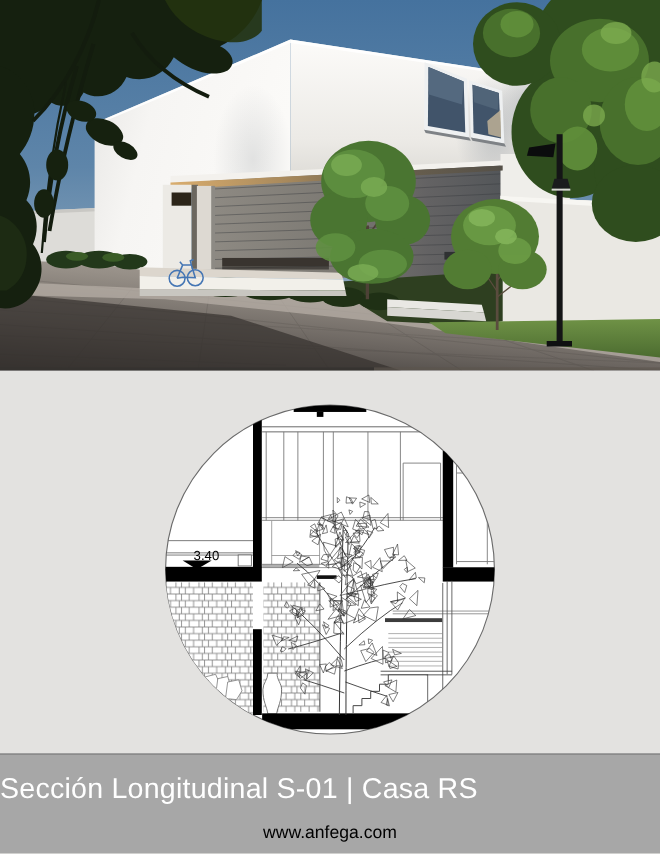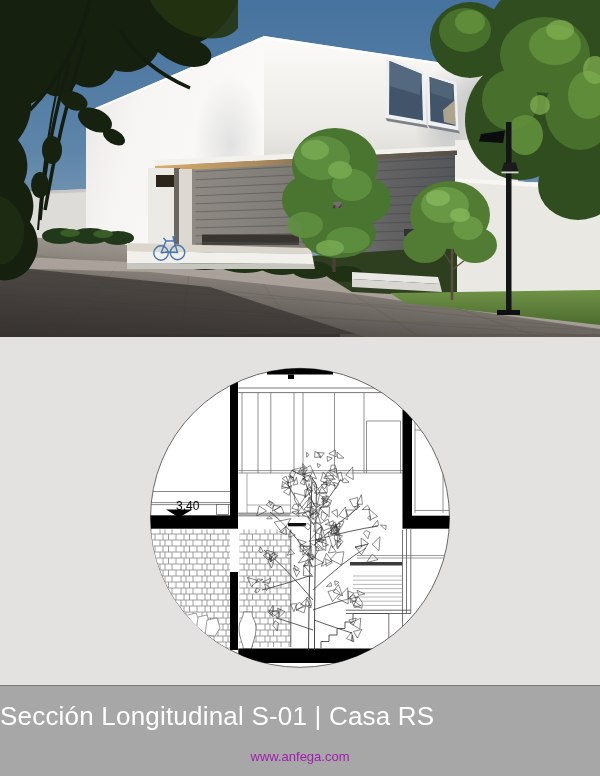--- a/index.html
+++ b/index.html
@@ -3,21 +3,21 @@
 <meta charset="utf-8">
 <style>
   html,body{margin:0;padding:0;}
   body{width:600px;height:776px;background:#e3e2e0;font-family:"Liberation Sans",sans-serif;overflow:hidden;}
   #page{position:relative;width:600px;height:776px;}
   #photo{position:absolute;left:0;top:0;}
   #mid{position:absolute;left:0;top:337px;width:600px;height:348px;background:#e3e2e0;}
   #circle-svg{position:absolute;left:0;top:0;}
   #bottombar{position:absolute;left:0;top:685px;width:600px;height:91px;background:#a7a7a7;border-top:1px solid #7a7a7a;box-sizing:border-box;}
   #title{position:absolute;width:600px;top:701px;text-align:left;color:#ffffff;font-size:26px;letter-spacing:0.2px;}
-  #url{position:absolute;width:600px;top:749px;text-align:center;color:#a21caf;font-size:13px;}
+  #url{position:absolute;width:600px;top:749px;text-align:center;color:#000000;font-size:16px;}
 </style>
 </head>
 <body>
 <div id="page">
 
   <svg id="photo" width="600" height="337" viewBox="0 0 600 337">
     <defs>
       <linearGradient id="sky" x1="0" y1="0" x2="0" y2="1">
         <stop offset="0" stop-color="#45729e"></stop>
         <stop offset="0.45" stop-color="#5e85a9"></stop>

